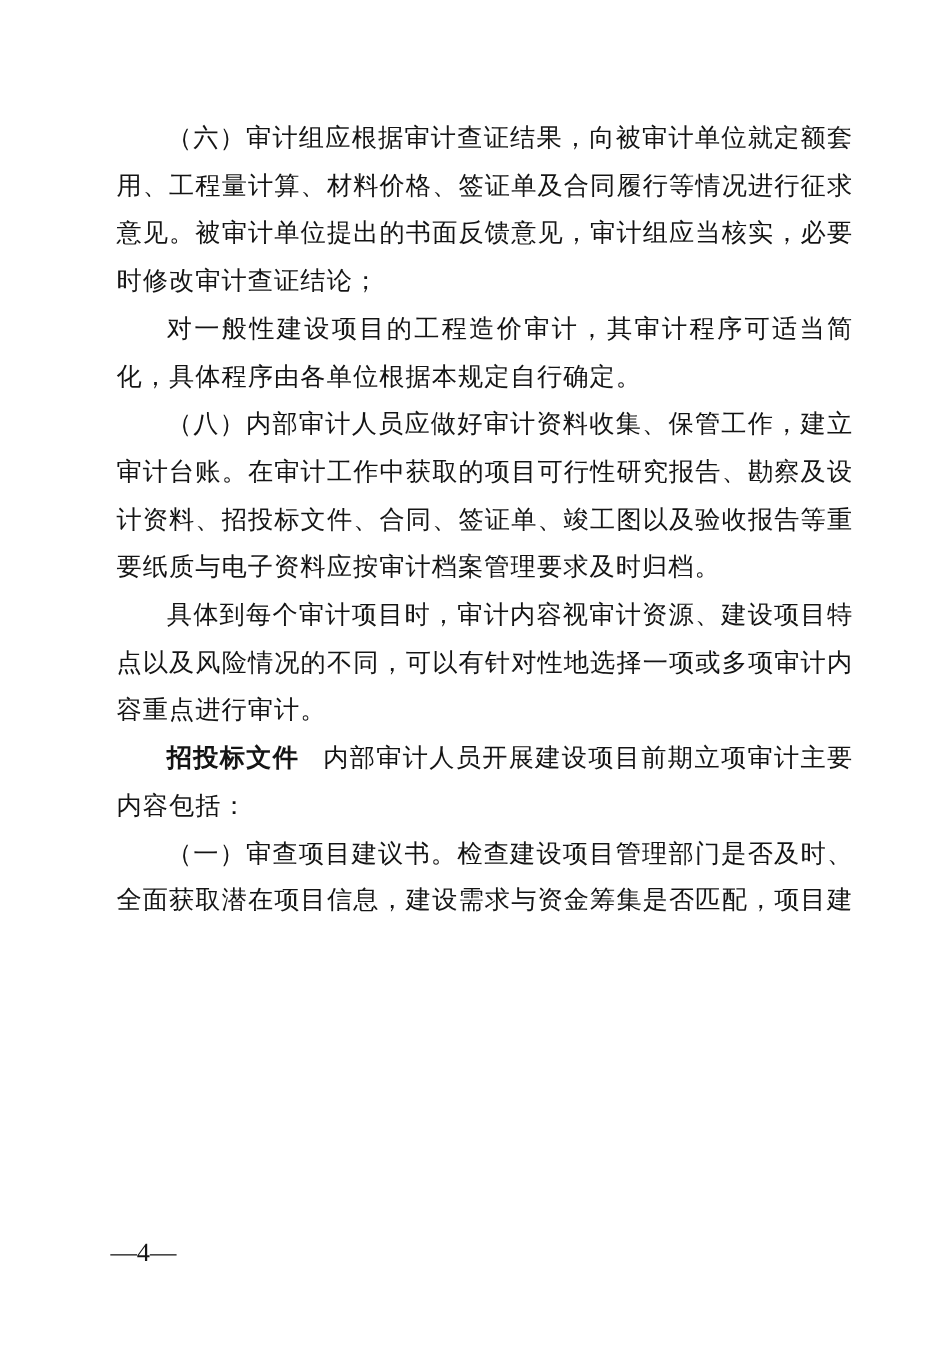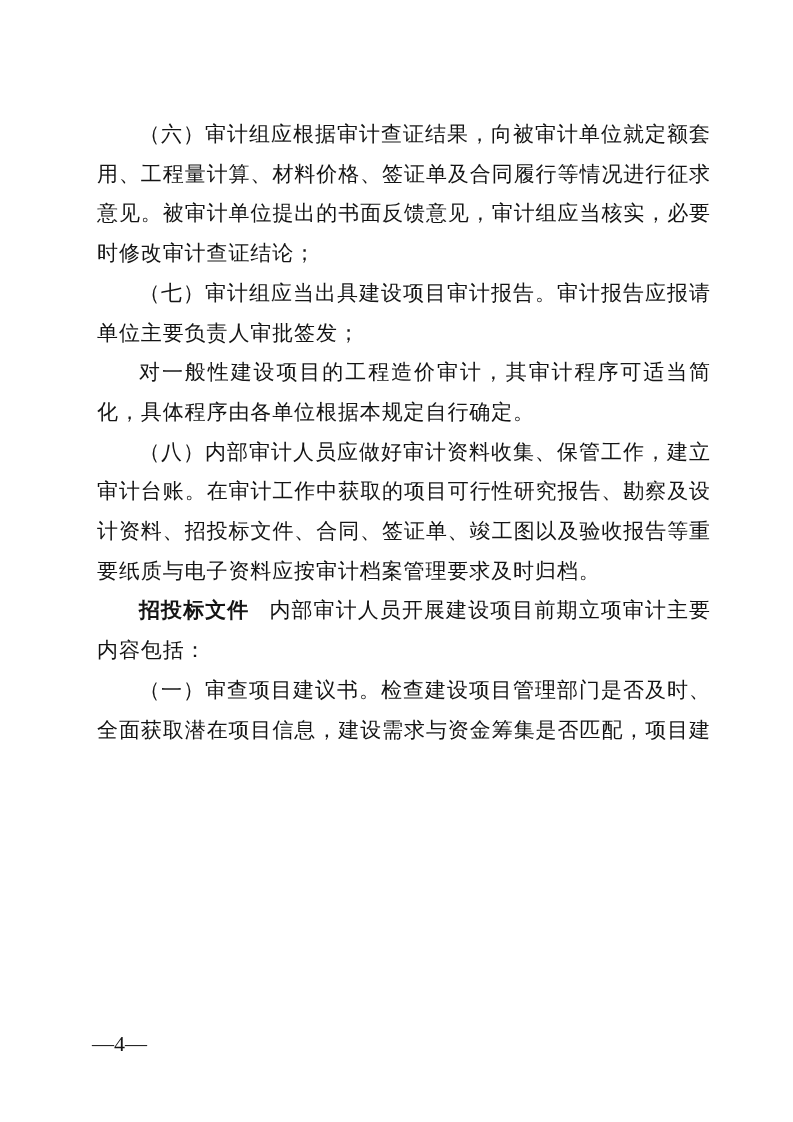--- a/index.html
+++ b/index.html
@@ -12,21 +12,21 @@
     width: 793px;
     height: 1122px;
     background: #ffffff;
     overflow: hidden;
     font-family: "Liberation Serif", "DejaVu Serif", serif;
     color: #141414;
   }
   .content {
     position: absolute;
     left: 97px;
-    top: 115px;
+    top: 96px;
     width: 614px;
   }
   .para {
     margin: 0;
     padding: 0;
     font-size: 21px;
     line-height: 39.7px;
     letter-spacing: 0.9px;
     text-align: justify;
     text-justify: inter-character;
@@ -53,27 +53,27 @@
   }
 </style>
 </head>
 <body>
 
 <div class="page">
   <div class="content">
 
     <p class="para">（六）审计组应根据审计查证结果，向被审计单位就定额套用、工程量计算、材料价格、签证单及合同履行等情况进行征求意见。被审计单位提出的书面反馈意见，审计组应当核实，必要时修改审计查证结论；</p>
 
-    <p class="para">（七）审计组应当出具建设项目审计报告。审计报告应报请单位主要负责人审批签发；</p>
 
     <p class="para">对一般性建设项目的工程造价审计，其审计程序可适当简化，具体程序由各单位根据本规定自行确定。</p>
 
     <p class="para">（八）内部审计人员应做好审计资料收集、保管工作，建立审计台账。在审计工作中获取的项目可行性研究报告、勘察及设计资料、招投标文件、合同、签证单、竣工图以及验收报告等重要纸质与电子资料应按审计档案管理要求及时归档。</p>
 
 
+    <p class="para">具体到每个审计项目时，审计内容视审计资源、建设项目特点以及风险情况的不同，可以有针对性地选择一项或多项审计内容重点进行审计。</p>
 
     <p class="para"><span class="term">招投标文件</span><span>内部审计人员开展建设项目前期立项审计主要内容包括：</span></p>
 
     <p class="para continues">（一）审查项目建议书。检查建设项目管理部门是否及时、全面获取潜在项目信息，建设需求与资金筹集是否匹配，项目建</p>
 
   </div>
 
   <div class="footer">—4—</div>
 </div>
 

